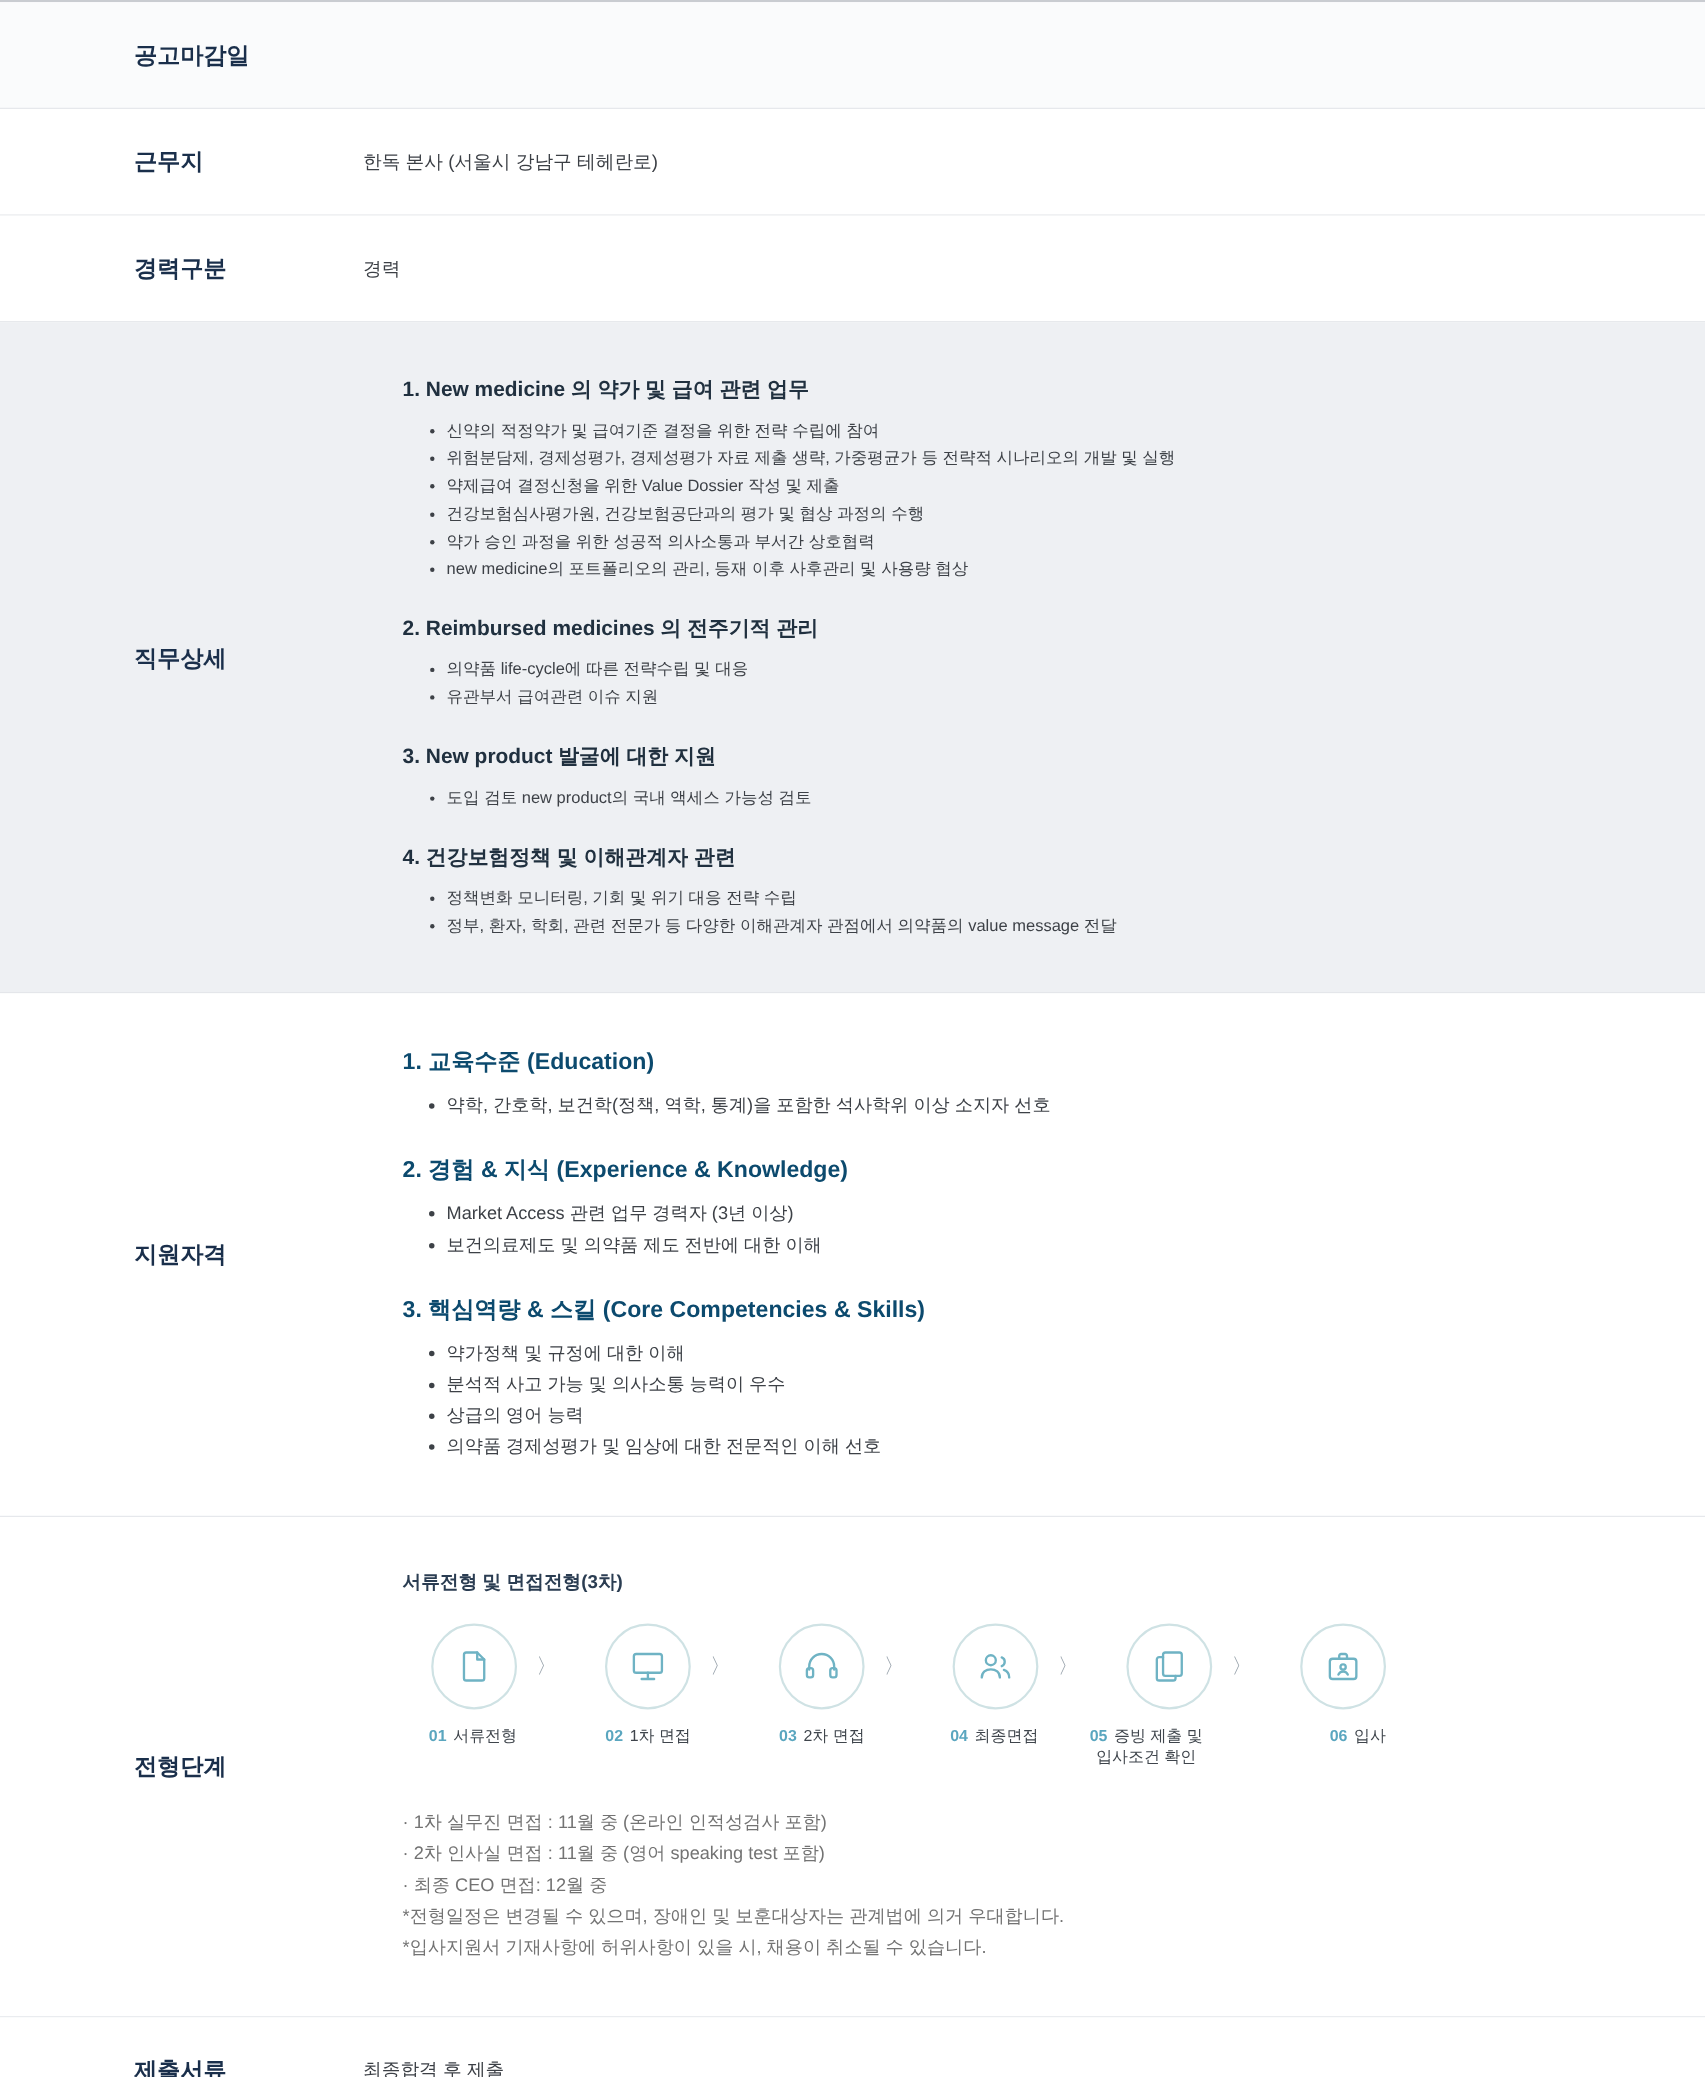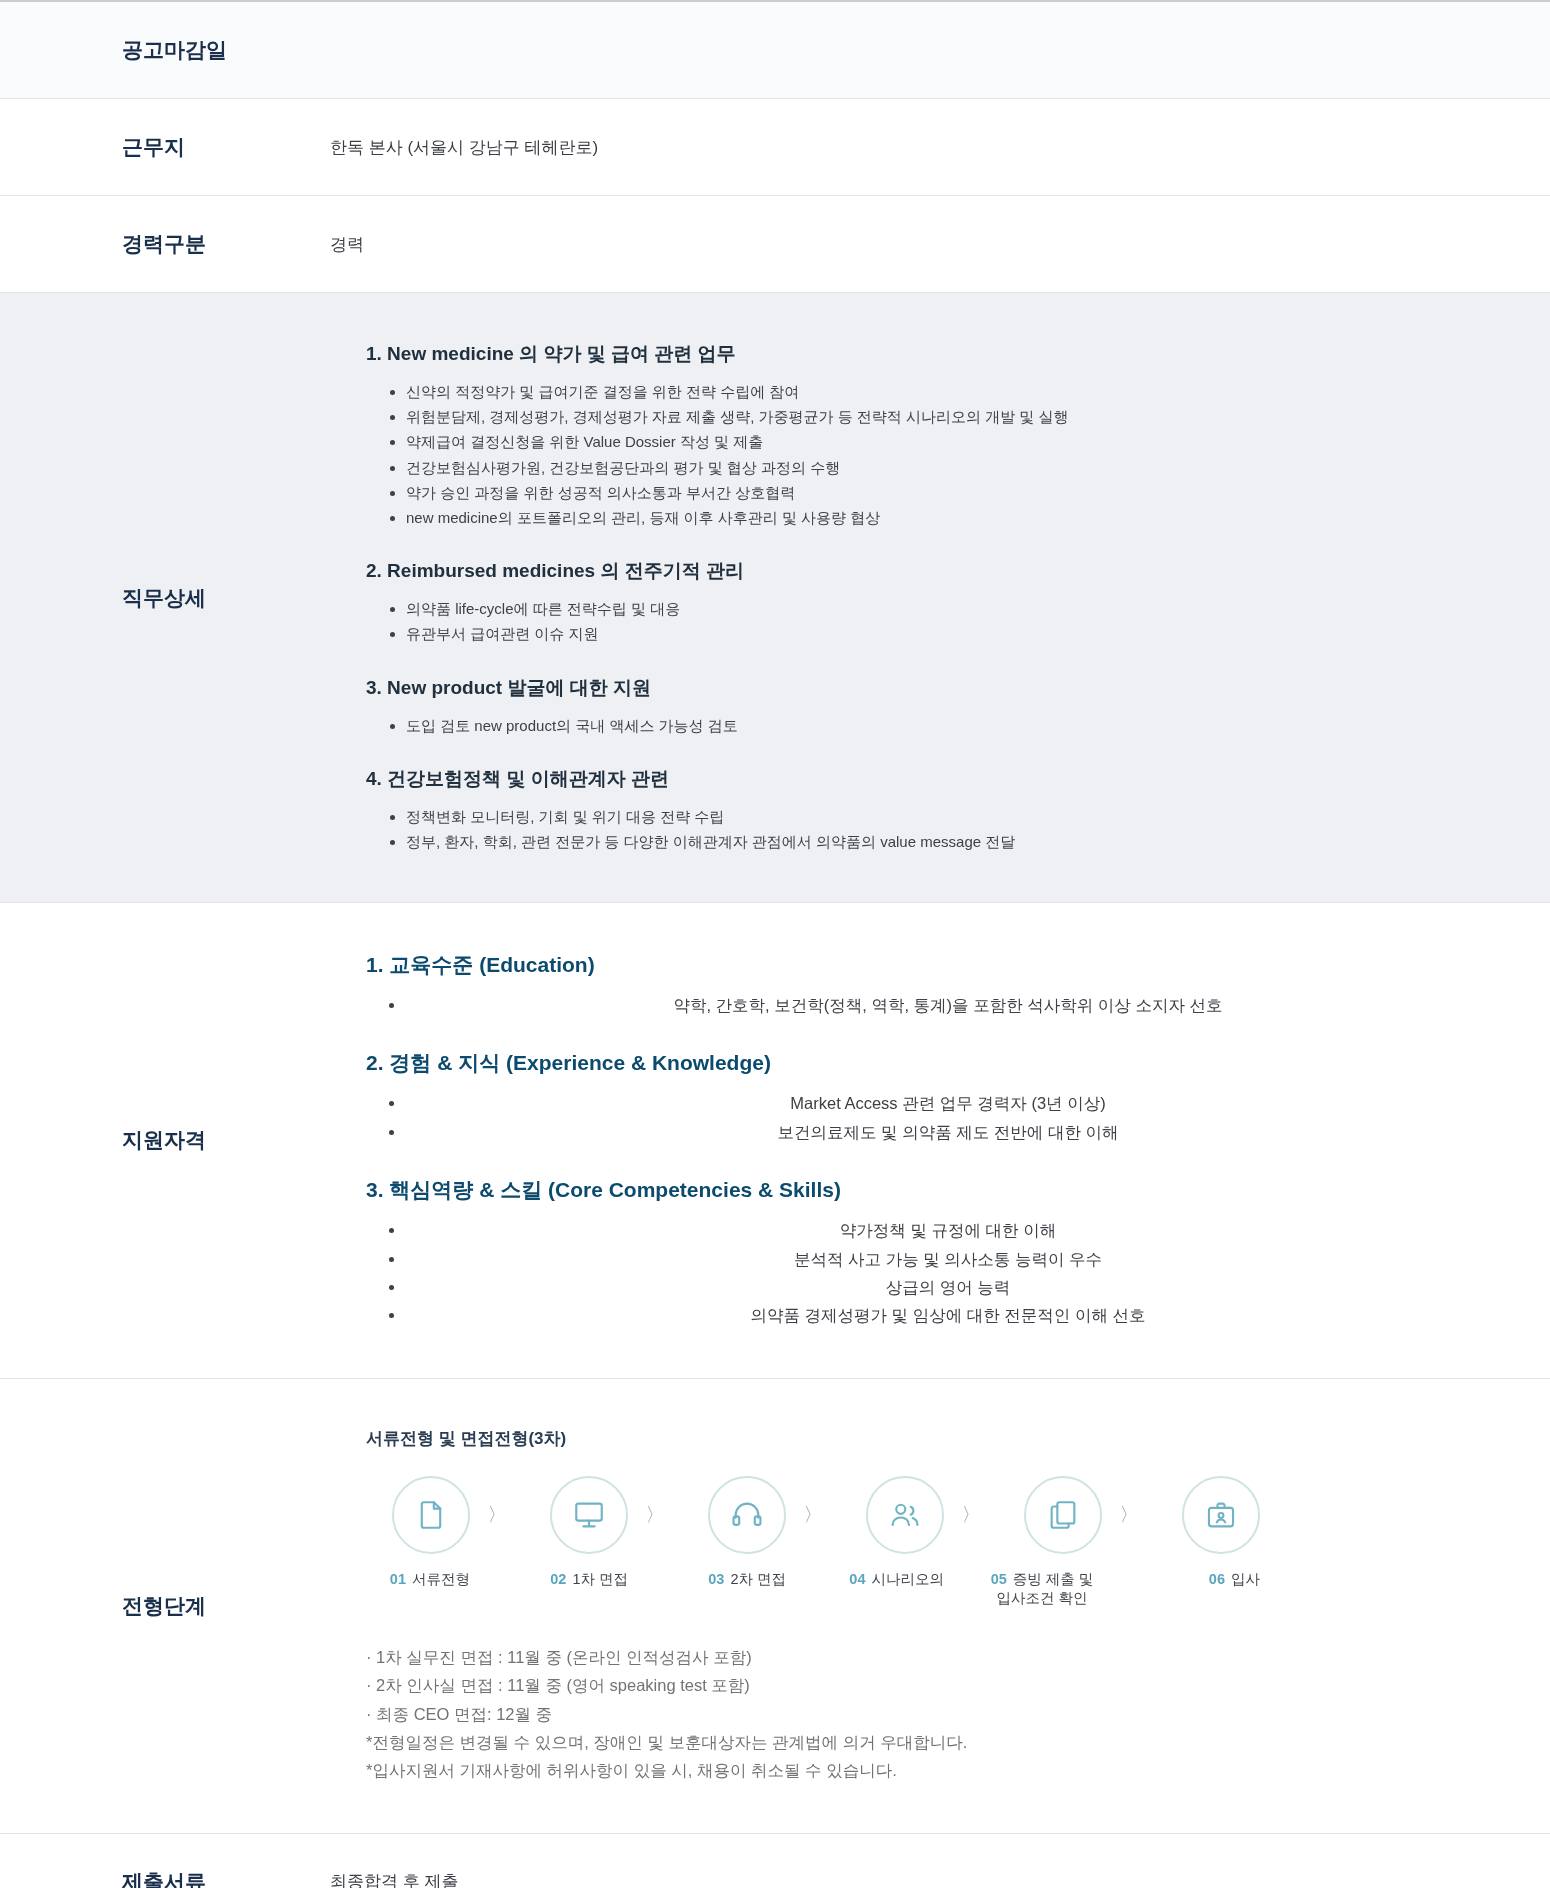--- a/index.html
+++ b/index.html
@@ -75,21 +75,20 @@
     font-size: 21px;
     font-weight: bold;
     color: #0c4a6e;
     margin: 0 0 12px 0;
   }
   .q-title.spaced { margin-top: 30px; }
   ul.q-bullets {
     margin: 0 0 0 6px;
     padding: 0 0 0 34px;
     list-style: disc;
-    text-align: center;
   }
   ul.q-bullets li {
     font-size: 16.5px;
     line-height: 1.72;
     color: #3d4147;
   }
   
   .steps-head {
     font-size: 17px;
     font-weight: bold;
@@ -282,21 +281,21 @@
         <div class="step">
           <div class="step-circle">
             <svg width="34" height="34" viewBox="0 0 24 24" fill="none" stroke="#6fb3c4" stroke-width="1.5" stroke-linecap="round" stroke-linejoin="round">
               <circle cx="9" cy="8" r="3.2"></circle>
               <path d="M3.2 19c0-3.2 2.6-5.2 5.8-5.2s5.8 2 5.8 5.2"></path>
               <path d="M16 6.2a3 3 0 0 1 0 5.6"></path>
               <path d="M17.4 14.2c2 .7 3.4 2.3 3.4 4.8"></path>
             </svg>
           </div>
           <div class="step-caption">
-            <span class="num">04</span><span>시나리오의</span>
+            <span class="num">04</span><span>최종면접</span>
           </div>
         </div>
 
         <div class="chev">〉</div>
 
         <div class="step">
           <div class="step-circle">
             <svg width="34" height="34" viewBox="0 0 24 24" fill="none" stroke="#6fb3c4" stroke-width="1.5" stroke-linecap="round" stroke-linejoin="round">
               <rect x="8" y="3" width="12" height="15" rx="1.5"></rect>
               <path d="M16 18v1.5A1.5 1.5 0 0 1 14.5 21H5.5A1.5 1.5 0 0 1 4 19.5v-12A1.5 1.5 0 0 1 5.5 6H8"></path>

